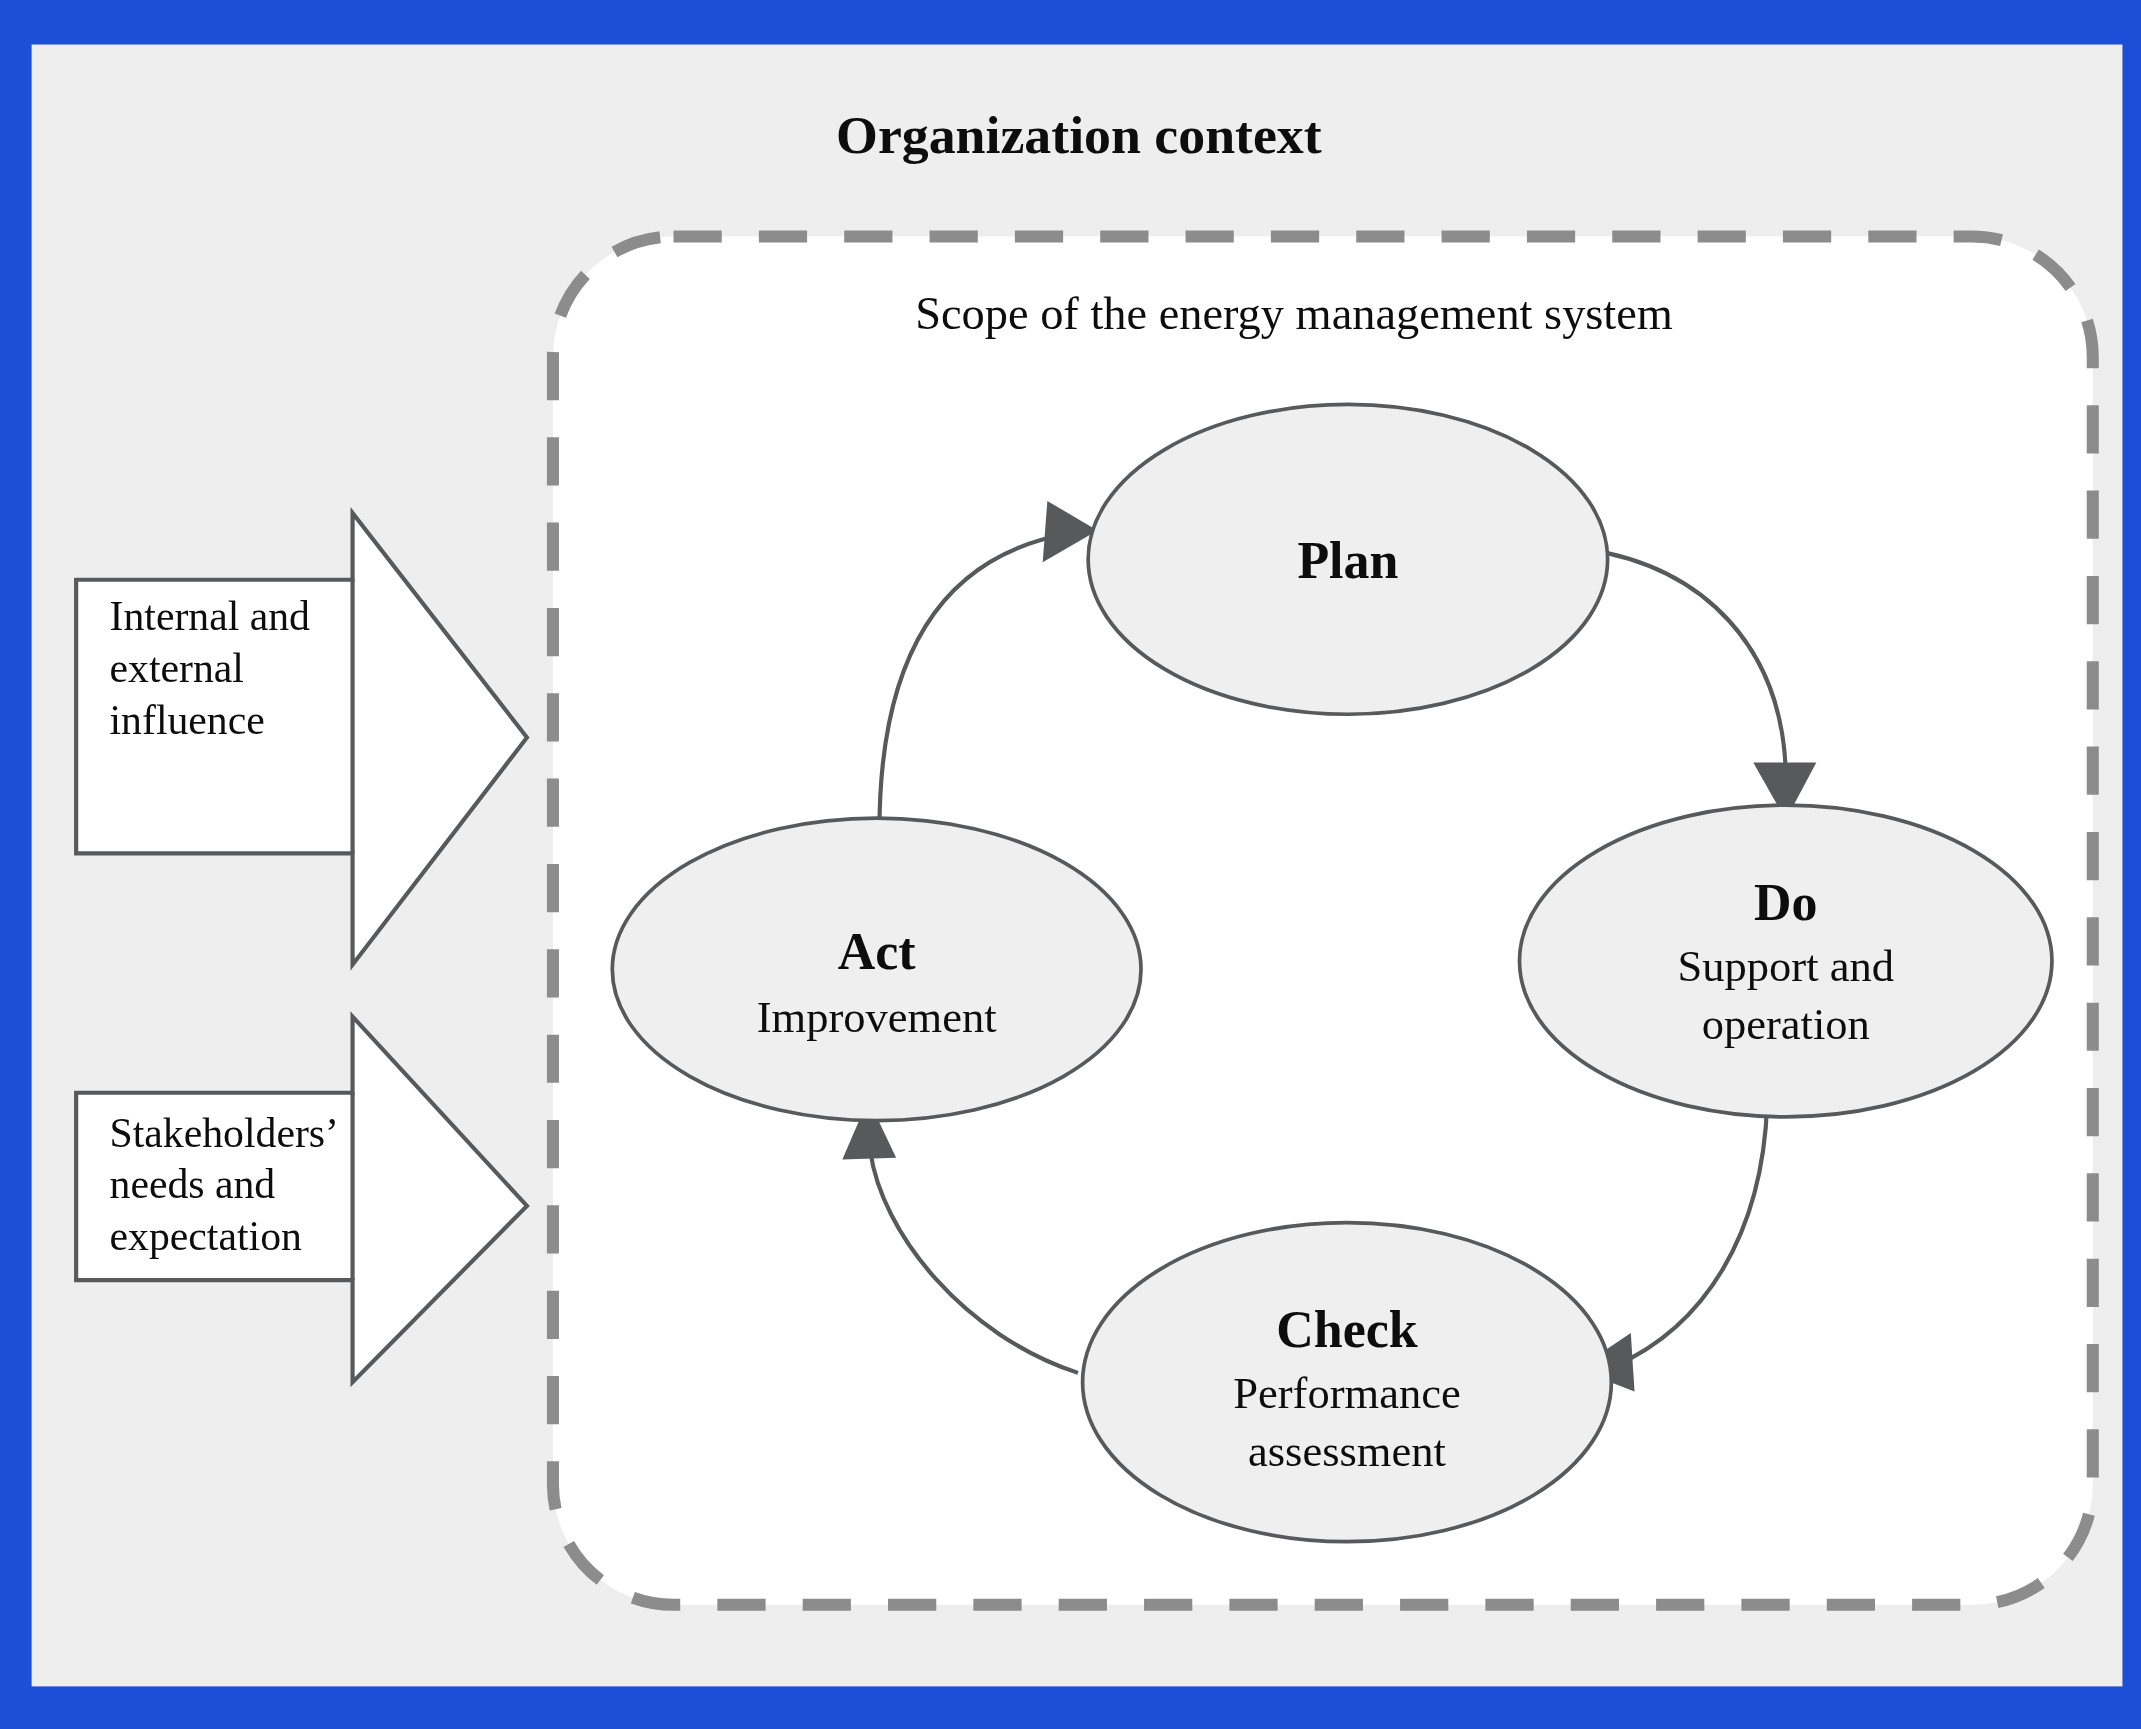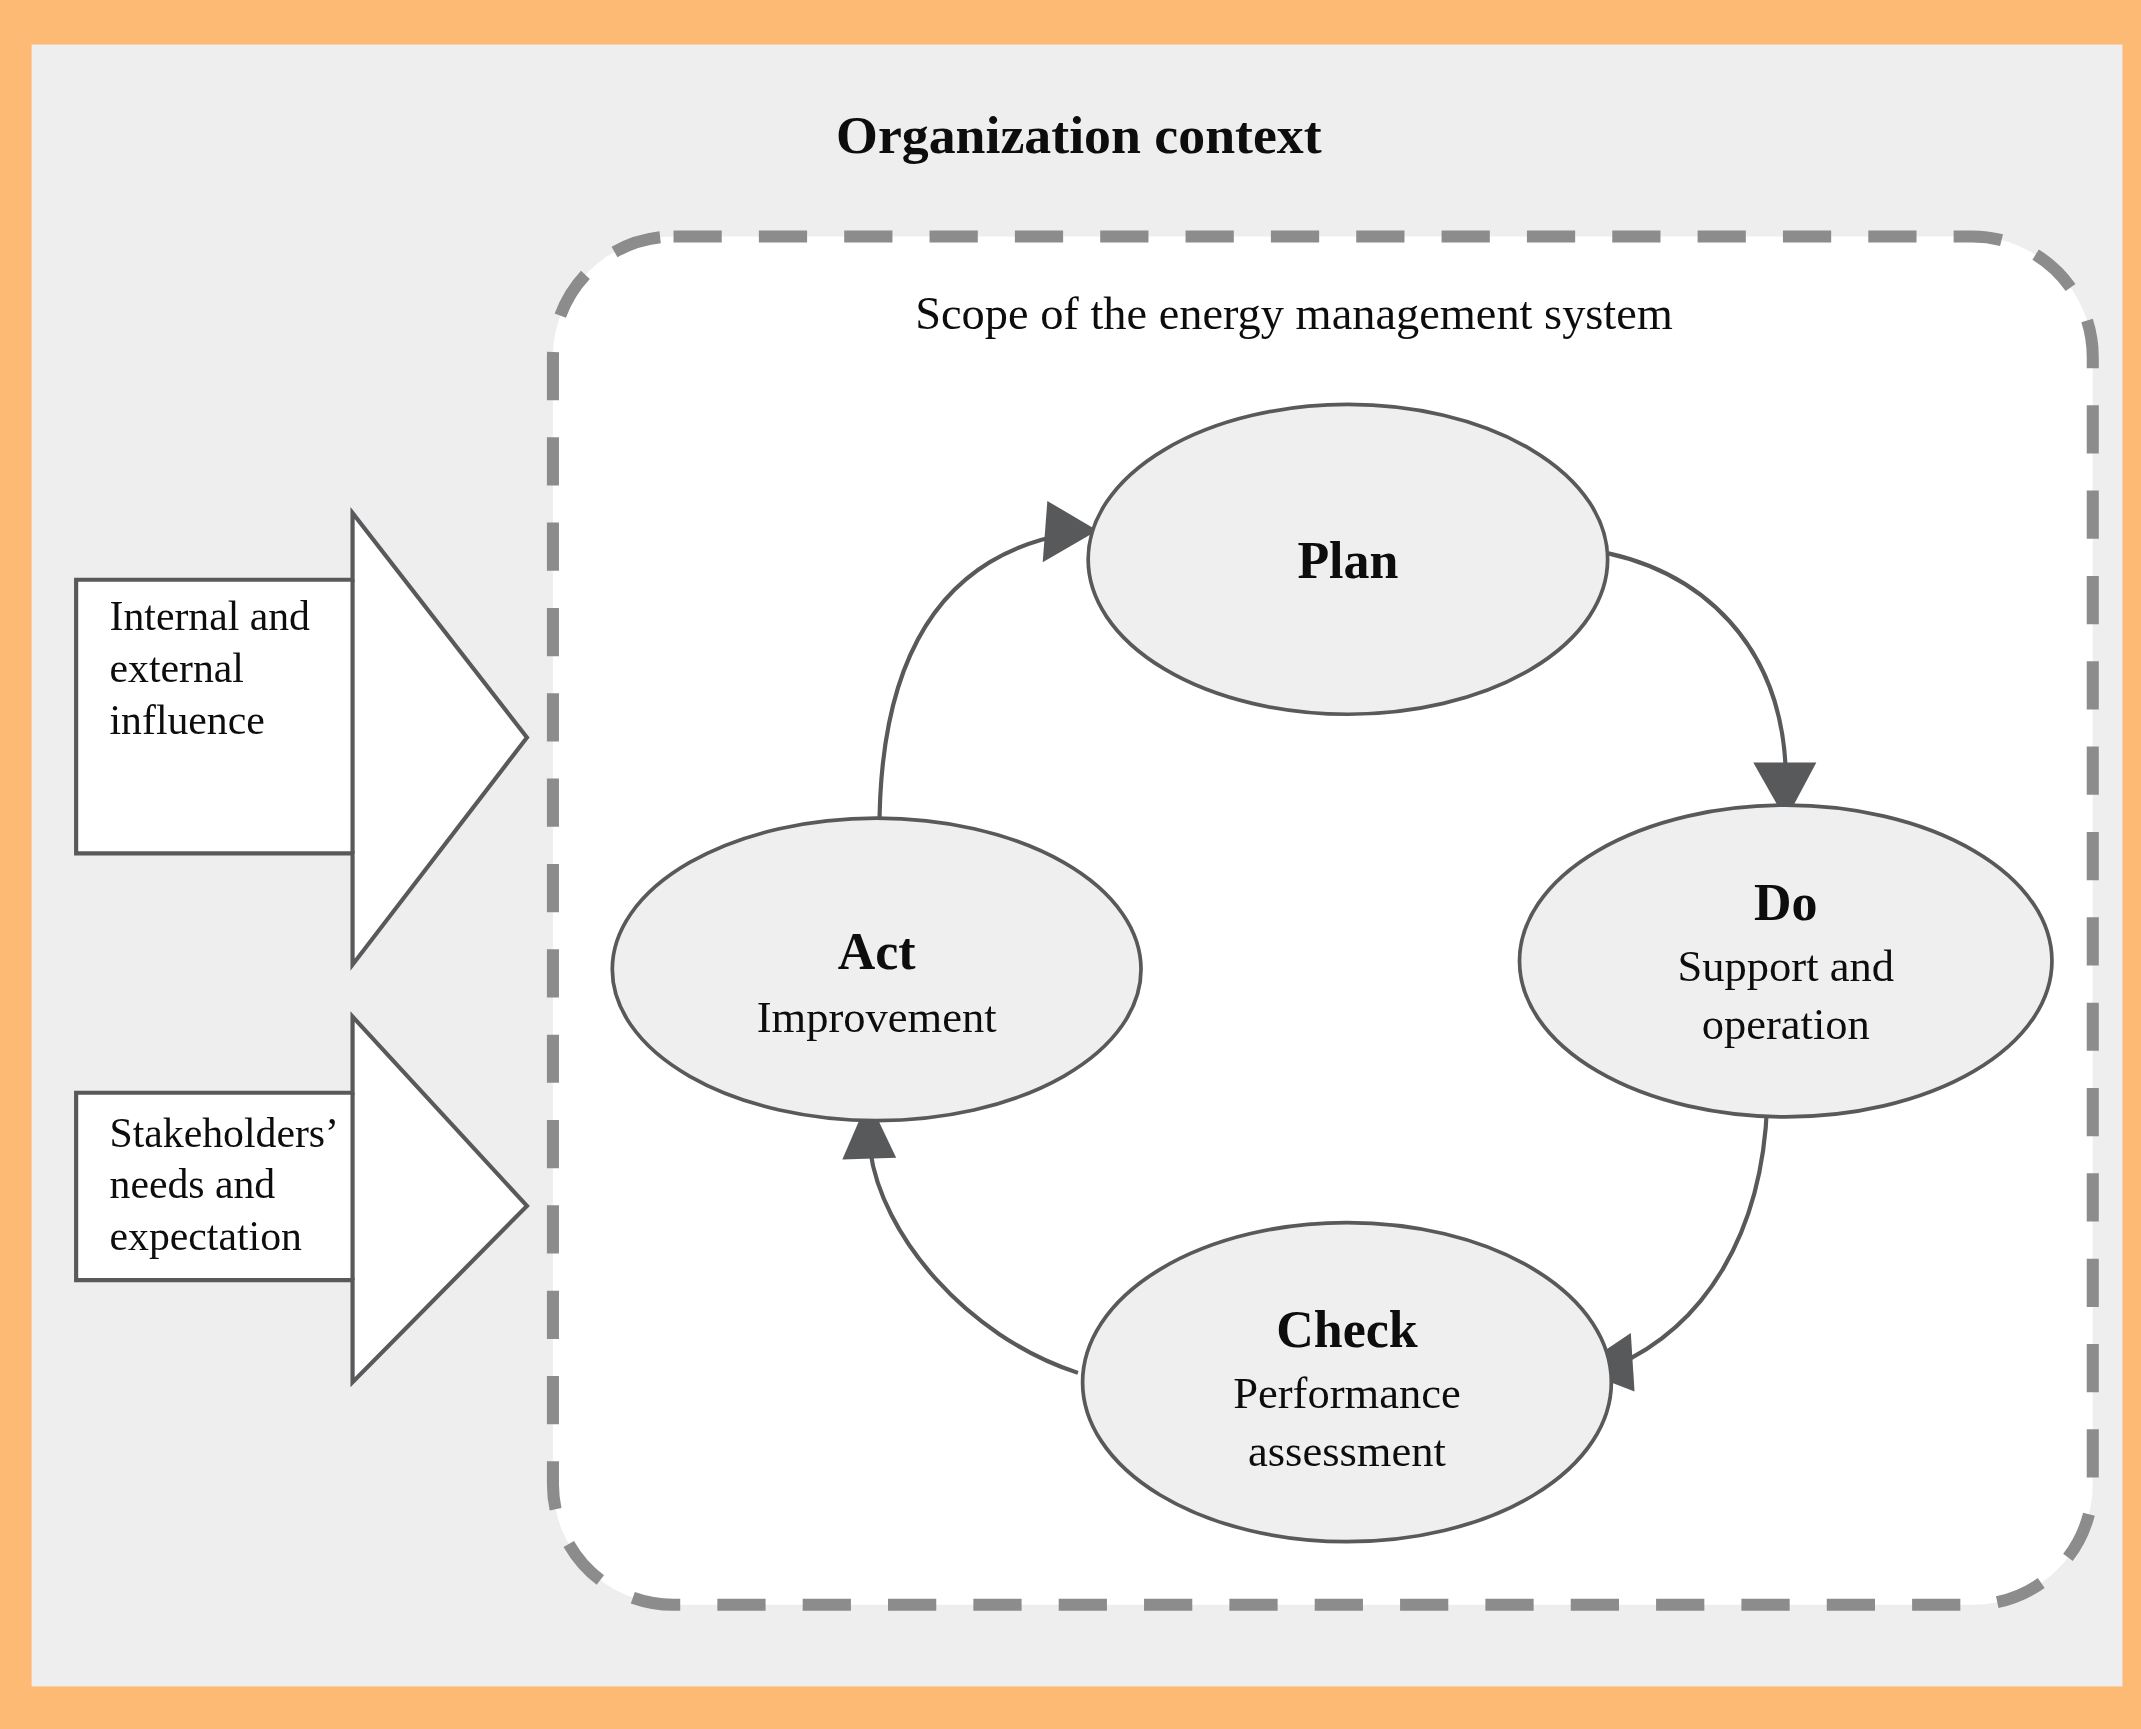--- a/index.html
+++ b/index.html
@@ -10,21 +10,21 @@
   body {
     width: 2142px;
     height: 1730px;
     font-family: "Liberation Serif", "DejaVu Serif", serif;
     overflow: hidden;
   }
   #figure-root {
     position: relative;
     width: 2142px;
     height: 1730px;
-    background: #fdba74;
+    background: #1d4ed8;
   }
   #diagram-svg {
     position: absolute;
     left: 0;
     top: 0;
     width: 2142px;
     height: 1730px;
     display: block;
   }
   .panel-bg { fill: #eeeeee; }

